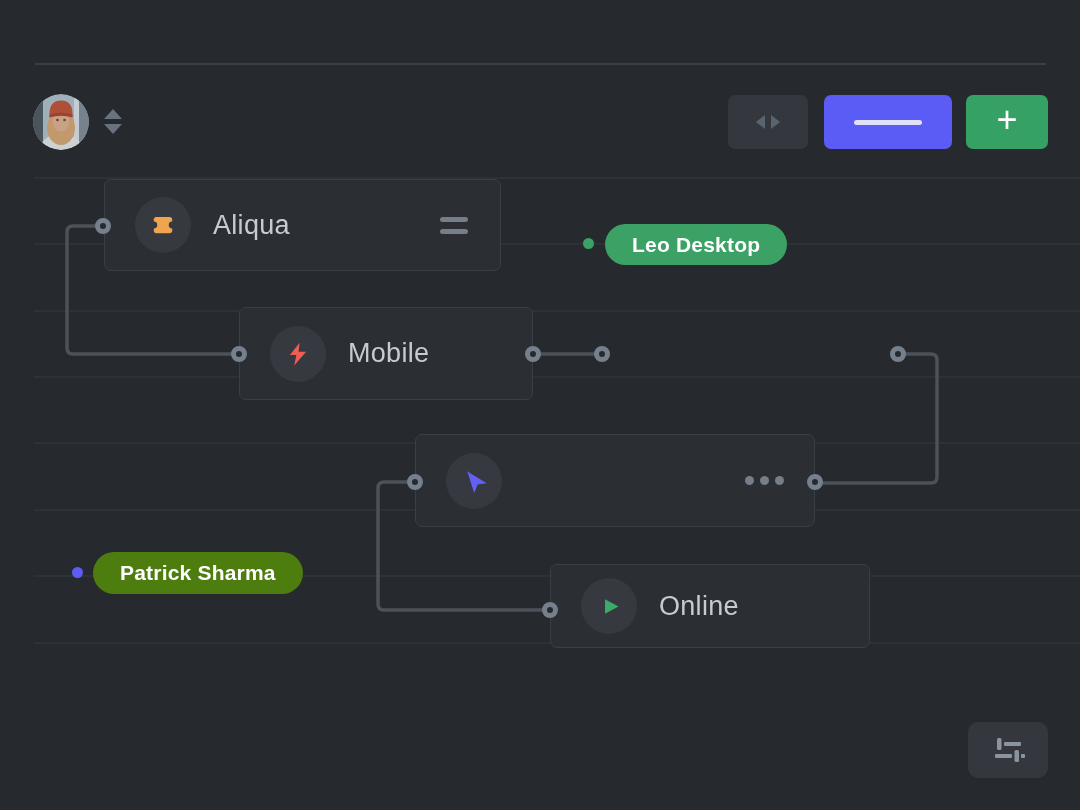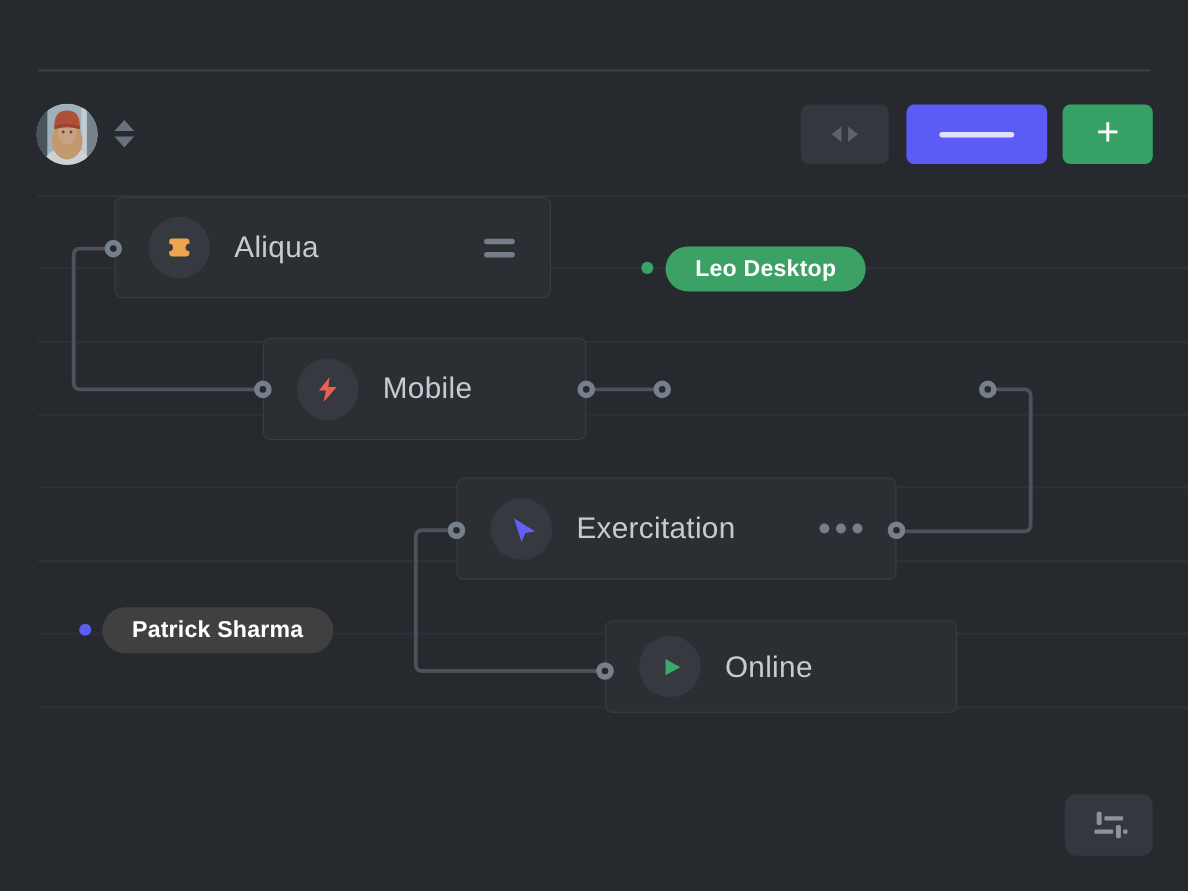--- a/index.html
+++ b/index.html
@@ -151,21 +151,20 @@
     <span class="label">Mobile</span>
   </div>
 
 
   <div class="node" id="node-exercitation">
     <div class="icon-circle">
       <svg width="27" height="27" viewBox="0 0 24 24">
         <polygon points="12,1.5 19,20.5 12,16.5 5,20.5" transform="rotate(-38 12 12)" fill="#6360f3"></polygon>
       </svg>
     </div>
-    <span class="label">Exercitation</span>
     <div class="ellipsis-icon">
         <i></i>
         <i></i>
         <i></i>
       </div>
   </div>
 
   <div class="node" id="node-online">
     <div class="icon-circle">
       <svg width="27" height="27" viewBox="0 0 24 24">
@@ -183,21 +182,21 @@
   <span class="ring" style="left:407px;top:474px;"></span>
   <span class="ring" style="left:807px;top:474px;"></span>
   <span class="ring" style="left:542px;top:602px;"></span>
 
   <span class="pill-dot" id="dot-leo" style="background: rgb(59, 161, 100);"></span>
   <div class="pill" id="badge-leo" style="background: rgb(59, 161, 100);">
     <span>Leo Desktop</span>
   </div>
 
   <span class="pill-dot" id="dot-patrick" style="background: rgb(95, 92, 243);"></span>
-  <div class="pill" id="badge-patrick" style="background: #404040;">
+  <div class="pill" id="badge-patrick" style="background: #4d7c0f;">
     <span>Patrick Sharma</span>
   </div>
 
   <button id="btn-settings" style="background: rgb(52, 55, 61);">
     <svg width="36" height="30" viewBox="0 0 36 30">
       <g fill="#8b939e">
         <rect x="7" y="3" width="4.5" height="12" rx="1.5"></rect>
         <rect x="14" y="7" width="17" height="4" rx="1"></rect>
         <rect x="5" y="19" width="17" height="4" rx="1"></rect>
         <rect x="24.5" y="15" width="4.5" height="12" rx="1.5"></rect>

